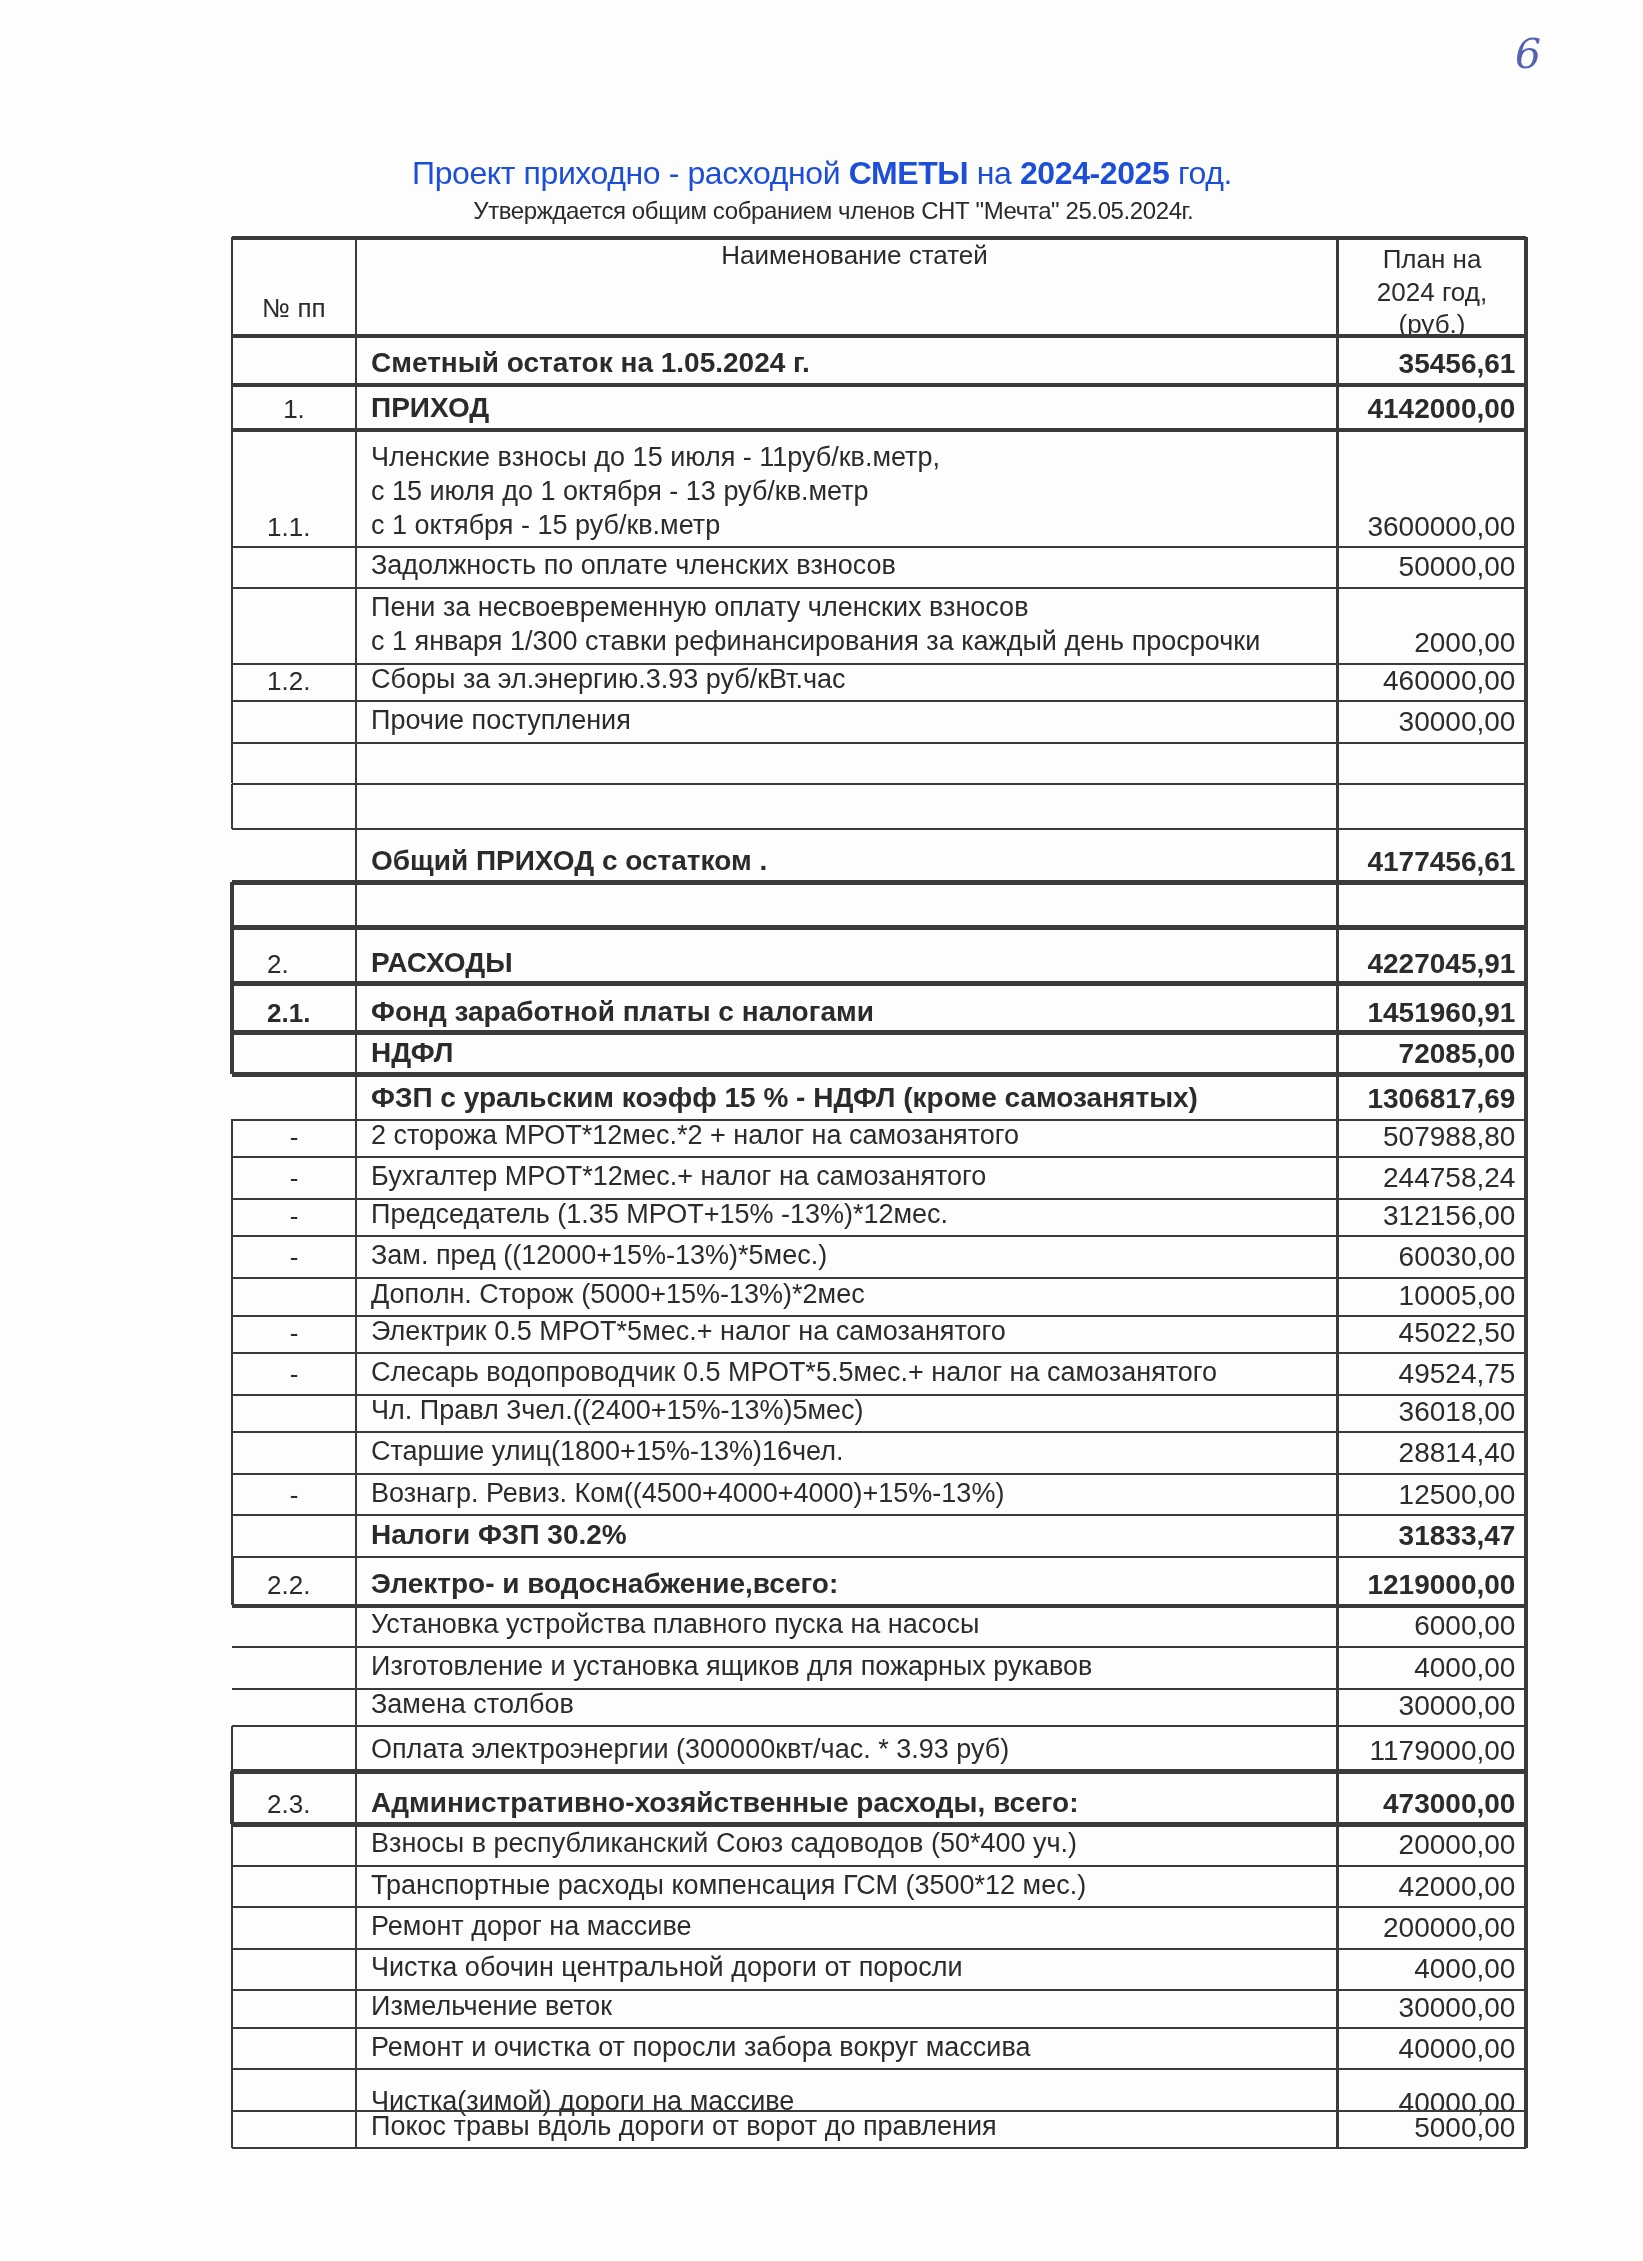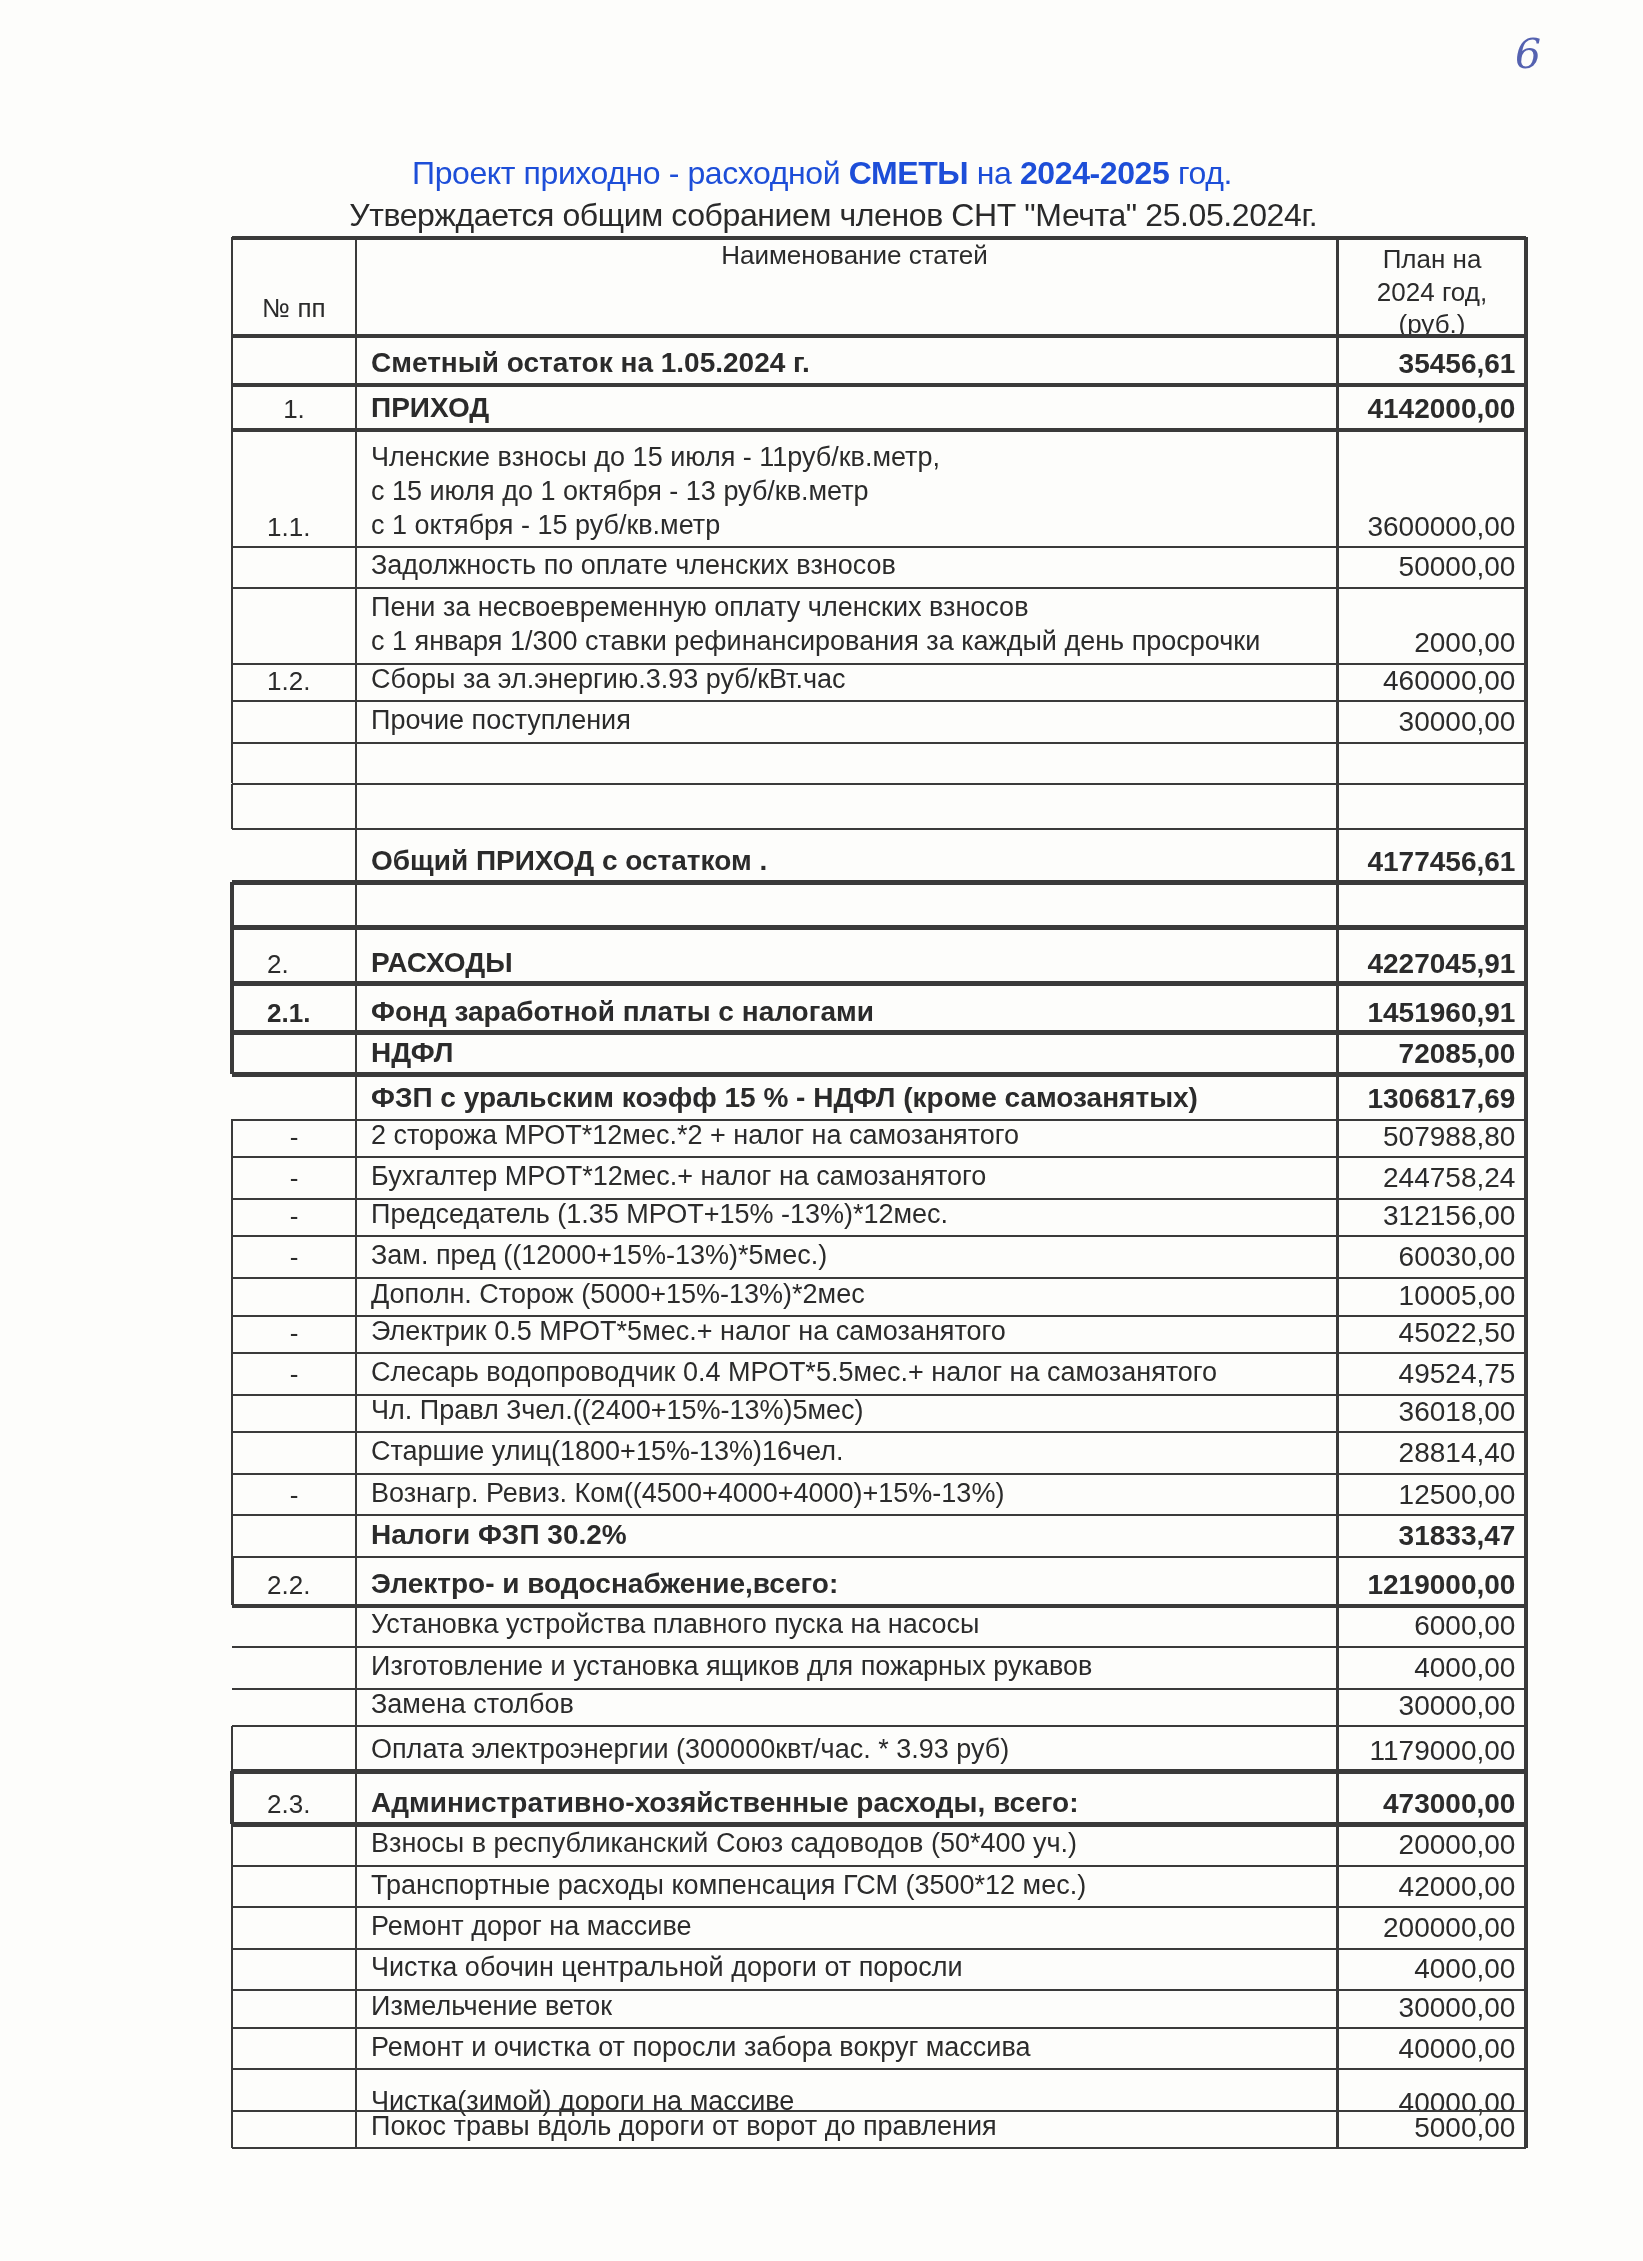--- a/index.html
+++ b/index.html
@@ -11,21 +11,21 @@
     position:absolute; left:1515px; top:30px; font-family:"DejaVu Serif", serif;
     font-style:italic; font-size:41px; color:#5562b0;
   }
   .title1 {
     position:absolute; left:0; width:1644px; top:155px; text-align:center;
     font-size:32px; letter-spacing:-0.4px; color:#1d4ed8;
   }
   .title1 b { font-weight:bold; }
   .title2 {
     position:absolute; left:0; width:1644px; top:197px; text-align:center;
-    font-size:32px; letter-spacing:-0.4px; color:#2a2a2a; padding-left:22.6px; box-sizing:border-box;
+    font-size:24px; letter-spacing:-0.4px; color:#2a2a2a; padding-left:22.6px; box-sizing:border-box;
   }
   #rows { position:absolute; left:0; top:0; width:1644px; height:2261px; }
   .row { position:absolute; left:232px; width:1294px; }
   .cell { position:absolute; top:0; bottom:0; box-sizing:border-box; }
   .c1 { left:0; width:124px; font-size:26px; display:flex; align-items:flex-end; padding-bottom:4.5px; }
   .c2 { left:124px; width:982px; font-size:27px; display:flex; flex-direction:column; justify-content:flex-end; padding-left:15px; padding-bottom:4.5px; line-height:1.25; }
   .c3 { left:1106px; width:188px; font-size:28px; display:flex; align-items:flex-end; justify-content:flex-end; padding-right:10.6px; padding-bottom:4.5px; }
   .num-center { justify-content:center; }
   .num-left { justify-content:flex-start; padding-left:35px; }
   .bold { font-weight:bold; }
@@ -198,21 +198,21 @@
     <div class="row" style="top: 1315px; height: 38px;">
       <div class="cell c1 num-center" style="font-weight: normal;">-</div>
       <div class="cell c2">
         <span>Электрик  0.5 МРОТ*5мес.+ налог на самозанятого</span>
       </div>
       <div class="cell c3">45022,50</div>
     </div>
     <div class="row" style="top: 1353px; height: 41px;">
       <div class="cell c1 num-center" style="font-weight: normal;">-</div>
       <div class="cell c2">
-        <span>Слесарь водопроводчик 0.4 МРОТ*5.5мес.+ налог на самозанятого</span>
+        <span>Слесарь водопроводчик 0.5 МРОТ*5.5мес.+ налог на самозанятого</span>
       </div>
       <div class="cell c3">49524,75</div>
     </div>
     <div class="row" style="top: 1394px; height: 38px;">
       <div class="cell c1 num-left" style="font-weight: normal;"></div>
       <div class="cell c2">
         <span>Чл. Правл 3чел.((2400+15%-13%)5мес)</span>
       </div>
       <div class="cell c3">36018,00</div>
     </div>

